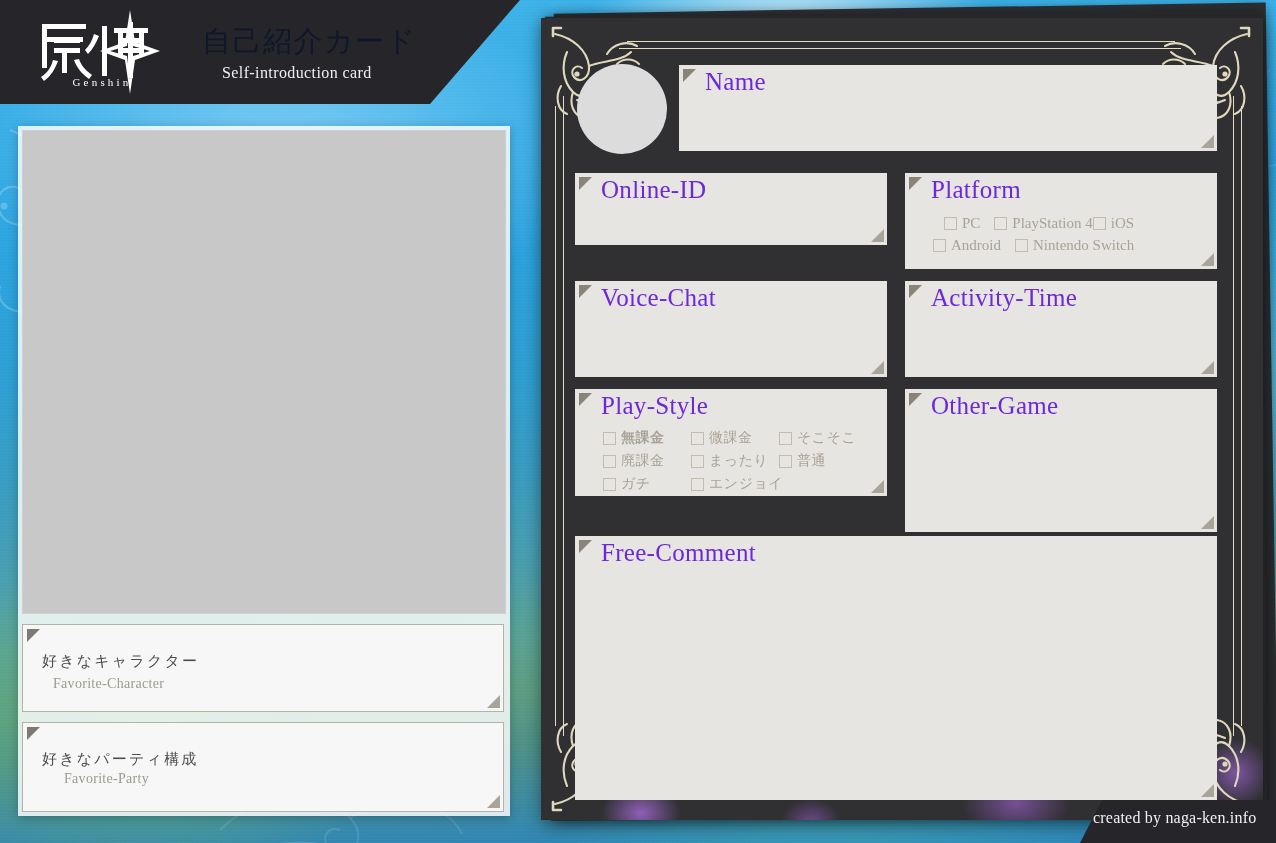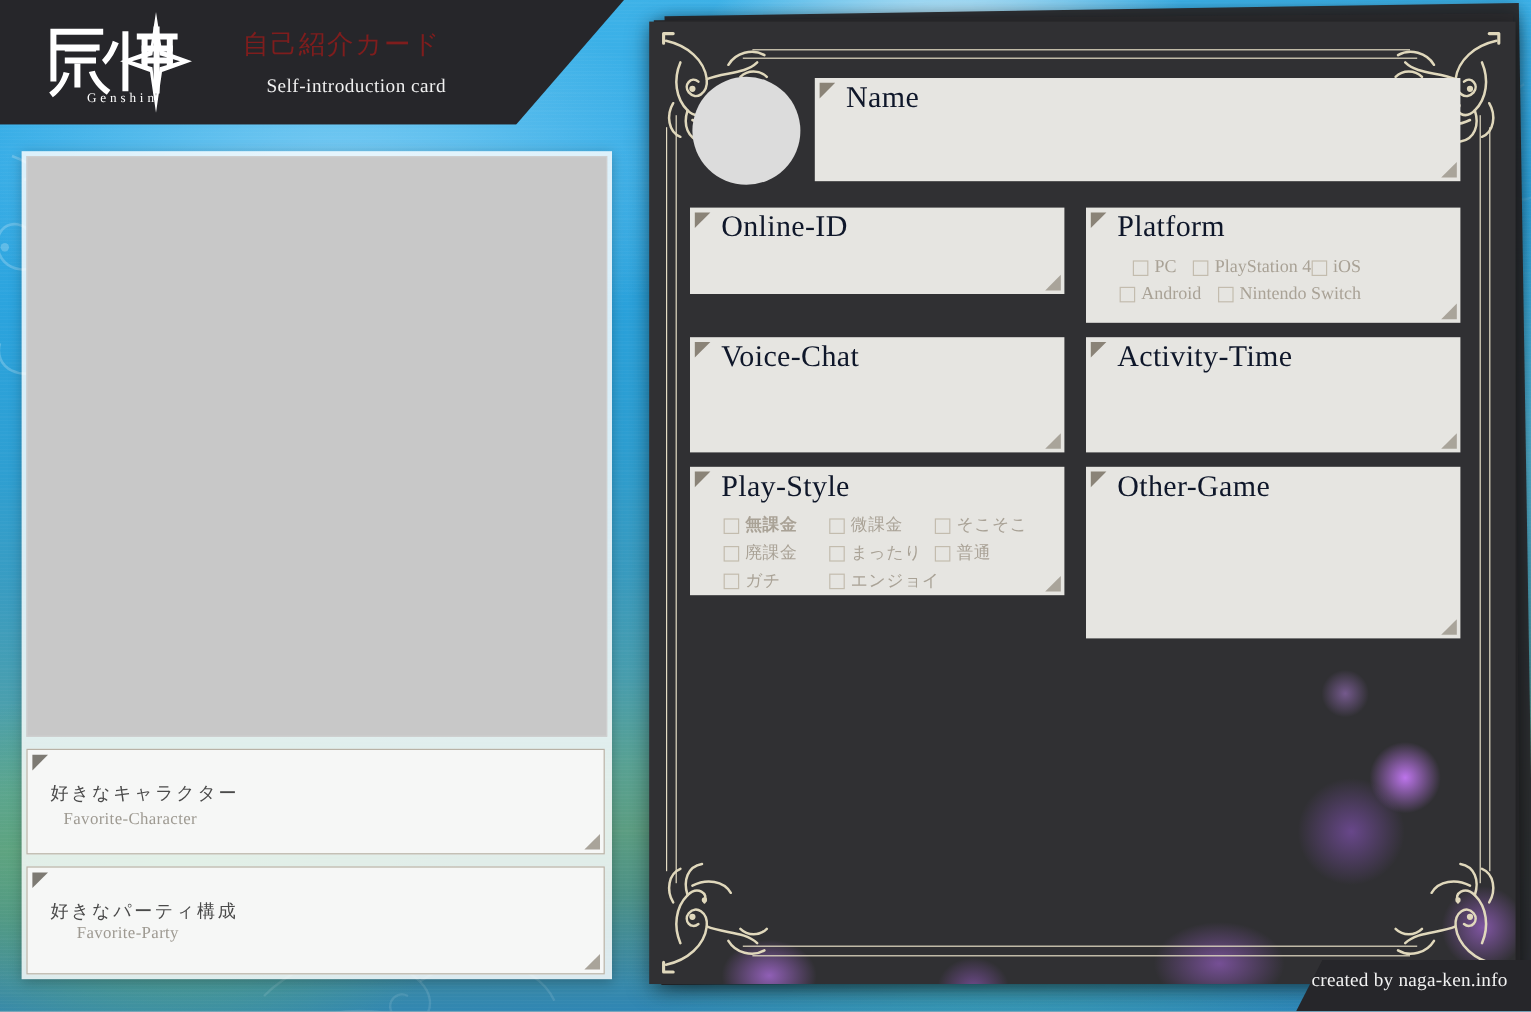--- a/index.html
+++ b/index.html
@@ -87,22 +87,22 @@
     width: 132px;
     text-align: center;
     color: #fff;
     font-size: 11px;
     letter-spacing: 3.2px;
     font-family: "Liberation Serif", serif;
   }
   .header-title-ja {
     position: absolute;
     left: 202px; top: 22px;
-    color: #7f1d1d;
-    font-size: 22px;
+    color: #0f172a;
+    font-size: 29px;
     letter-spacing: 1.5px;
     font-family: "DejaVu Serif", "Liberation Serif", serif;
     white-space: nowrap;
   }
   .header-title-en {
     position: absolute;
     left: 222px; top: 64px;
     color: #f0f0f0;
     font-size: 16px;
     letter-spacing: .4px;
@@ -235,21 +235,21 @@
   }
 
   
   .cfield {
     position: absolute;
     background: #e6e5e1;
   }
   .cf-label {
     position: absolute;
     left: 26px; top: 3px;
-    color: #0f172a;
+    color: #6d28d9;
     font-size: 25px;
     letter-spacing: .3px;
     font-family: "Liberation Serif", "DejaVu Serif", serif;
     white-space: nowrap;
   }
 
   
   .cb-rows {
     position: absolute;
     left: 28px; top: 38px;
@@ -528,20 +528,25 @@
         </div>
         <span class="grip"></span>
       </div>
 
       <div class="cfield" id="cf-other-game" style="left:364px; top:371px; width:312px; height:143px;">
         <span class="tri-tl light"></span>
         <span class="cf-label">Other-Game</span>
         <span class="grip"></span>
       </div>
 
+      <div class="cfield" id="cf-free-comment" style="left:34px; top:518px; width:642px; height:264px;">
+        <span class="tri-tl light"></span>
+        <span class="cf-label">Free-Comment</span>
+        <span class="grip"></span>
+      </div>
 
     </div>
   </div>
 
   <div id="left-panel"></div>
 
   <div id="image-placeholder"></div>
 
   <div class="left-field" id="field-fav-character">
     <span class="tri-tl"></span>

